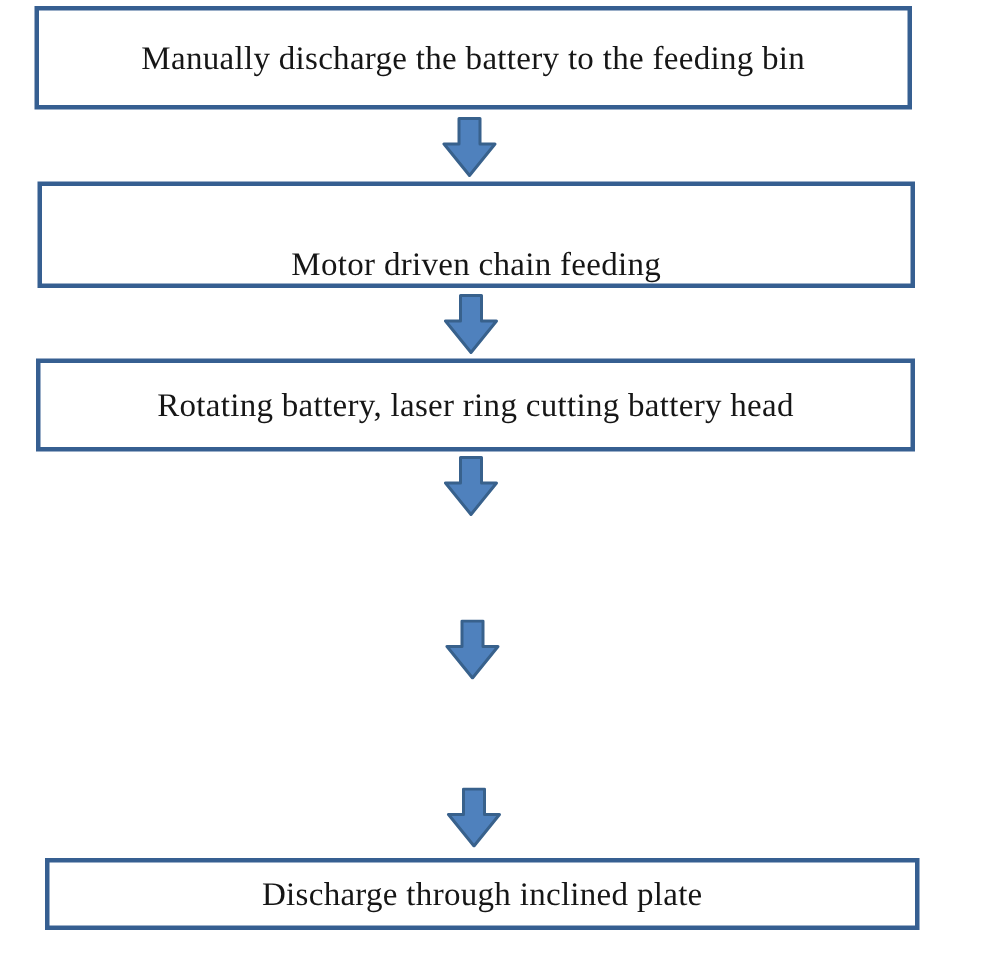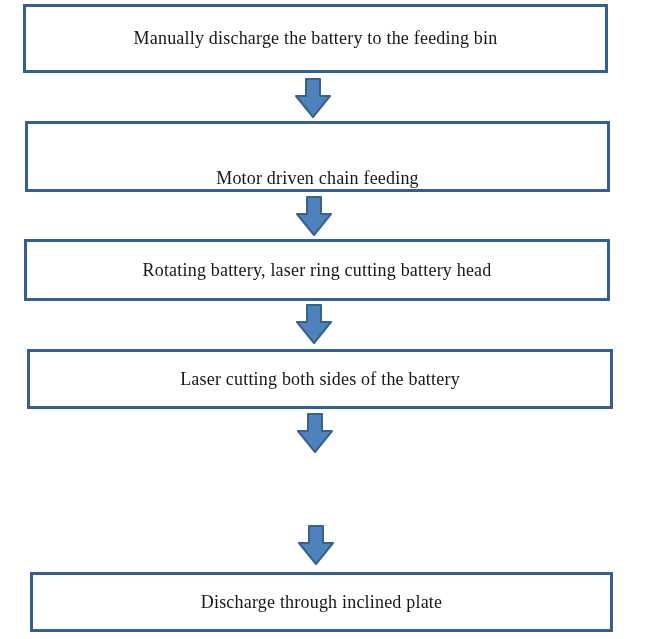--- a/index.html
+++ b/index.html
@@ -17,38 +17,38 @@
   }
   .flow-box {
     position: absolute;
     box-sizing: border-box;
     background: #ffffff;
     border: 3px solid #365f91;
     display: flex;
     align-items: center;
     justify-content: center;
     text-align: center;
-    font-size: 18px;
+    font-size: 22px;
     color: #161616;
     letter-spacing: 0.2px;
     padding: 0 10px;
   }
   .flow-arrow {
     position: absolute;
     width: 38px;
     height: 40px;
     display: block;
   }
   
   .box-1 { top: 4px;   left: 23px; width: 585px; height: 69px; }
   .box-2 { top: 121px; left: 25px; width: 585px; height: 71px; align-items: flex-end; }
   .box-3 { top: 239px; left: 24px; width: 586px; height: 62px; }
   .box-4 { top: 349px; left: 27px; width: 586px; height: 60px; }
   .box-5 { top: 461px; left: 28px; width: 585px; height: 60px; }
-  .box-6 { top: 572px; left: 30px; width: 583px; height: 60px; }
+  .box-6 { top: 572px; left: 30px; width: 583px; height: 48px; }
   .arrow-1 { top: 78px;  left: 294px; }
   .arrow-2 { top: 196px; left: 295px; }
   .arrow-3 { top: 304px; left: 295px; }
   .arrow-4 { top: 413px; left: 296px; }
   .arrow-5 { top: 525px; left: 297px; }
 </style>
 </head>
 <body>
 
 <div class="canvas">
@@ -70,23 +70,20 @@
   </svg>
 
   <div class="flow-box box-3">
     <span>Rotating battery, laser ring cutting battery head</span>
   </div>
 
   <svg class="flow-arrow arrow-3" viewBox="0 0 38 40">
     <path d="M12 1 H26 V18 H36 L19 39 L2 18 H12 Z" fill="#4f81bd" stroke="#38618c" stroke-width="2" stroke-linejoin="round"></path>
   </svg>
 
-  <div class="flow-box box-4">
-    <span>Laser cutting both sides of the battery</span>
-  </div>
 
   <svg class="flow-arrow arrow-4" viewBox="0 0 38 40">
     <path d="M12 1 H26 V18 H36 L19 39 L2 18 H12 Z" fill="#4f81bd" stroke="#38618c" stroke-width="2" stroke-linejoin="round"></path>
   </svg>
 
 
   <svg class="flow-arrow arrow-5" viewBox="0 0 38 40">
     <path d="M12 1 H26 V18 H36 L19 39 L2 18 H12 Z" fill="#4f81bd" stroke="#38618c" stroke-width="2" stroke-linejoin="round"></path>
   </svg>
 

